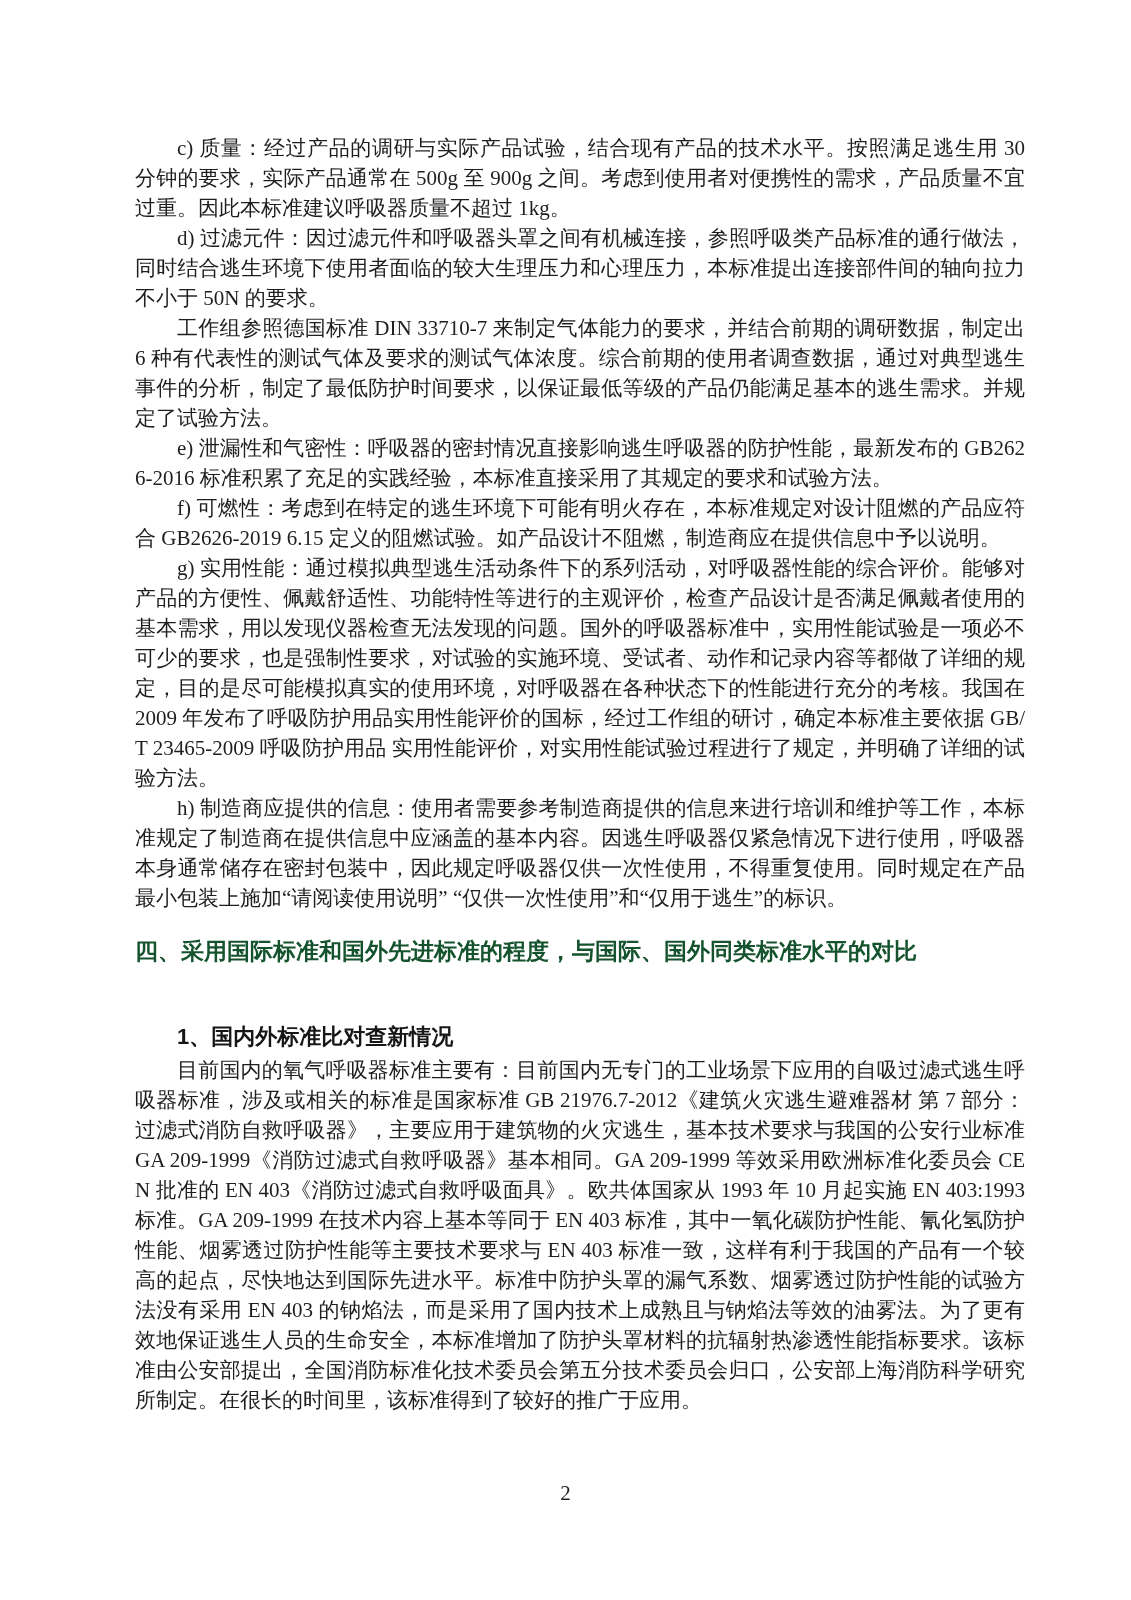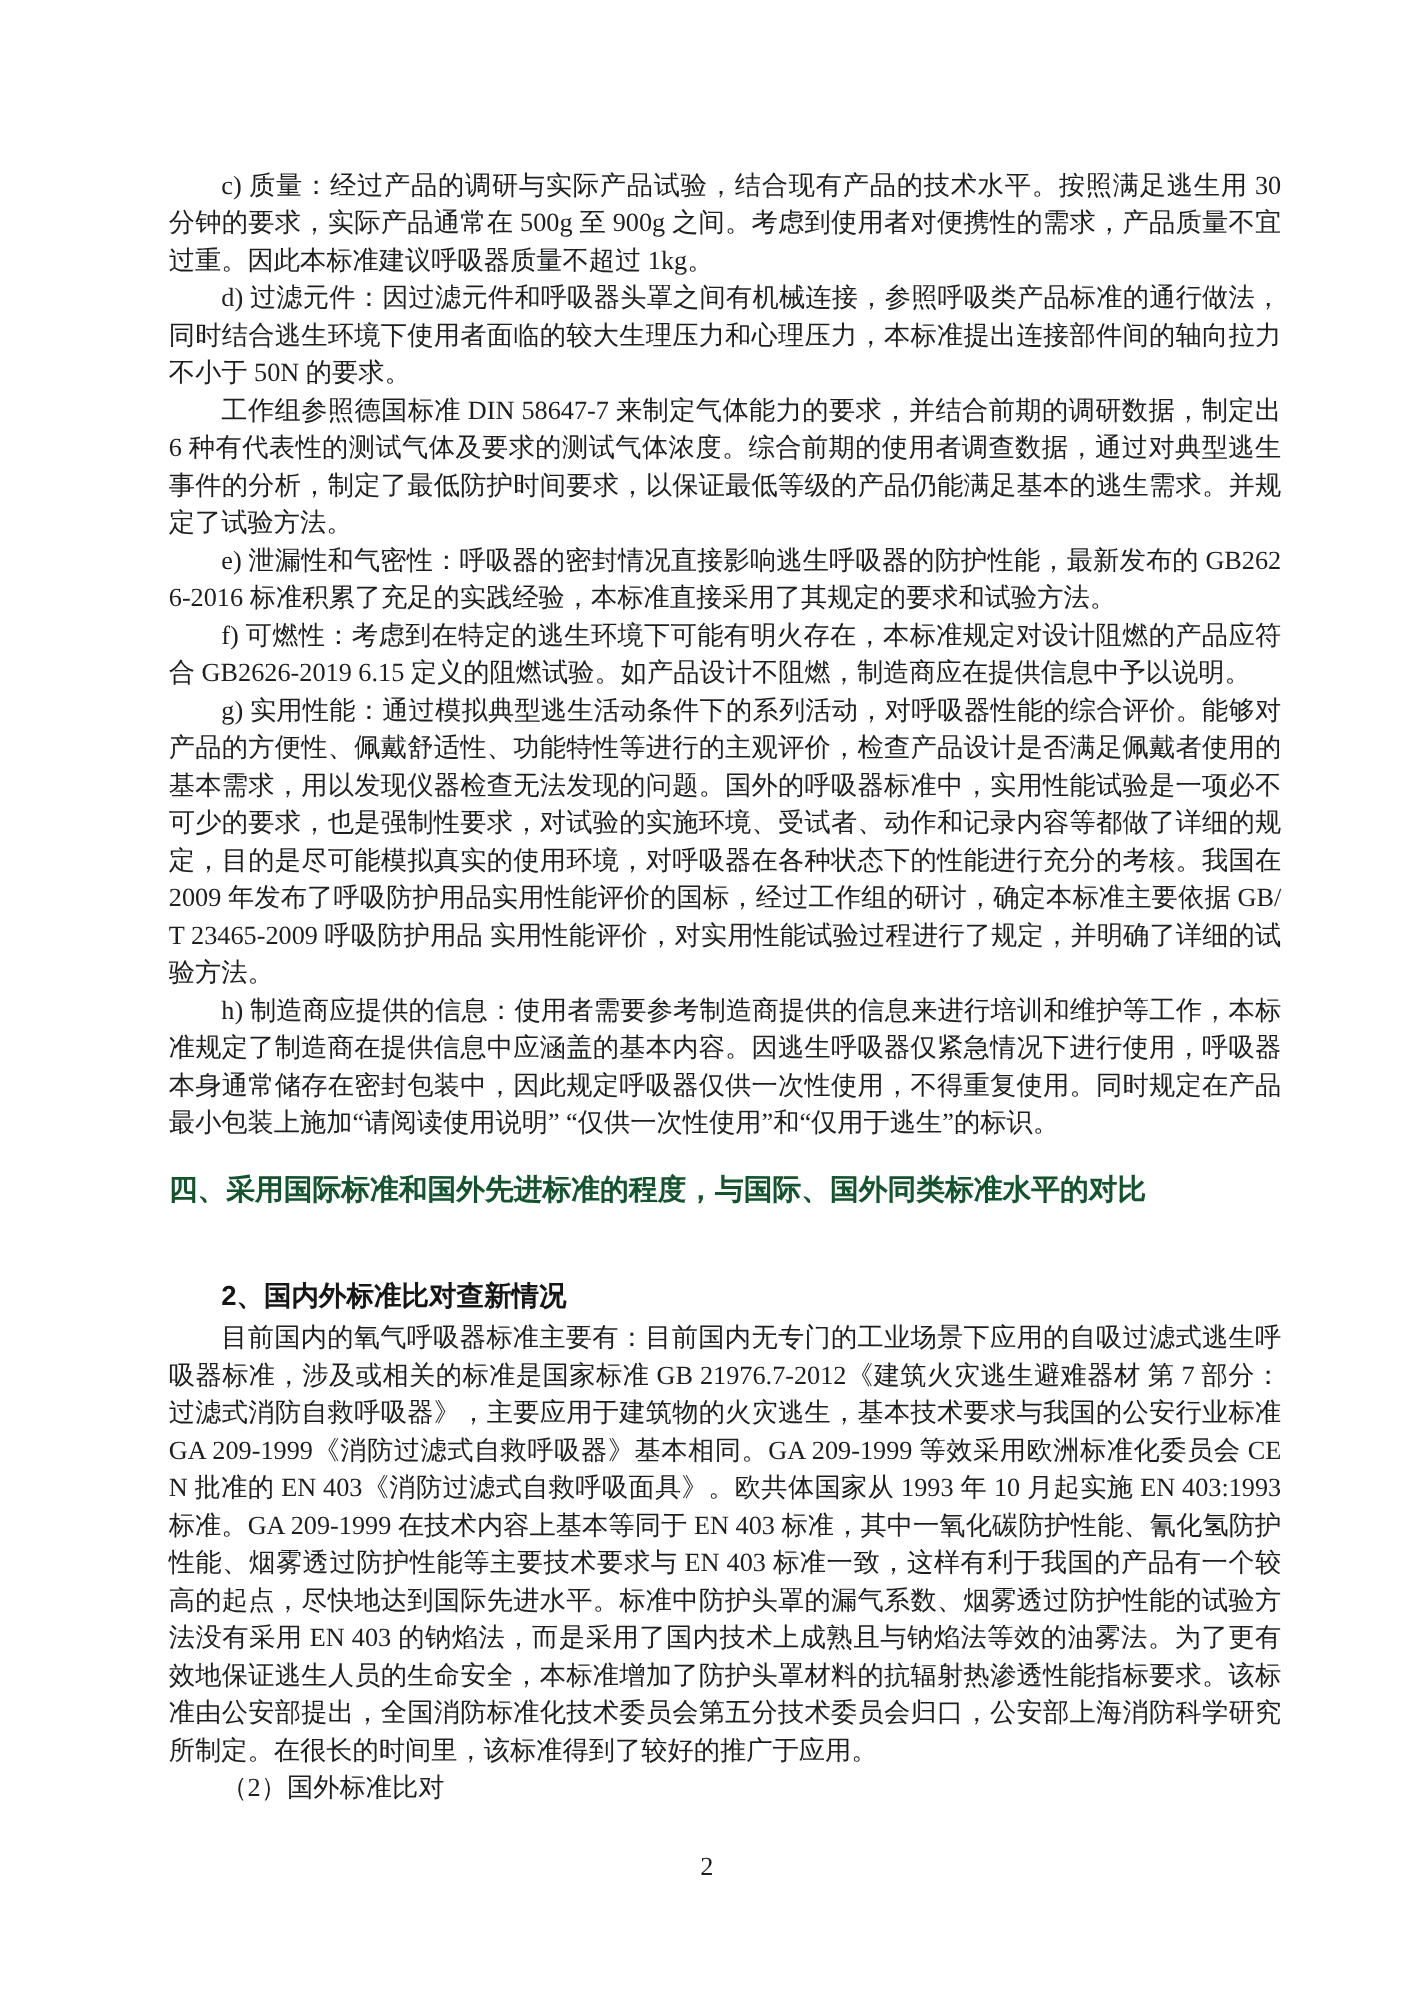--- a/index.html
+++ b/index.html
@@ -64,36 +64,35 @@
 </head>
 <body>
 
 <div class="page">
   <div class="content">
 
     <p class="body">c) 质量：经过产品的调研与实际产品试验，结合现有产品的技术水平。按照满足逃生用 30 分钟的要求，实际产品通常在 500g 至 900g 之间。考虑到使用者对便携性的需求，产品质量不宜过重。因此本标准建议呼吸器质量不超过 1kg。</p>
 
     <p class="body">d) 过滤元件：因过滤元件和呼吸器头罩之间有机械连接，参照呼吸类产品标准的通行做法，同时结合逃生环境下使用者面临的较大生理压力和心理压力，本标准提出连接部件间的轴向拉力不小于 50N 的要求。</p>
 
-    <p class="body">工作组参照德国标准 DIN 58647-7 来制定气体能力的要求，并结合前期的调研数据，制定出 6 种有代表性的测试气体及要求的测试气体浓度。综合前期的使用者调查数据，通过对典型逃生事件的分析，制定了最低防护时间要求，以保证最低等级的产品仍能满足基本的逃生需求。并规定了试验方法。</p>
+    <p class="body">工作组参照德国标准 DIN 33710-7 来制定气体能力的要求，并结合前期的调研数据，制定出 6 种有代表性的测试气体及要求的测试气体浓度。综合前期的使用者调查数据，通过对典型逃生事件的分析，制定了最低防护时间要求，以保证最低等级的产品仍能满足基本的逃生需求。并规定了试验方法。</p>
 
 
     <p class="body">e) 泄漏性和气密性：呼吸器的密封情况直接影响逃生呼吸器的防护性能，最新发布的 GB2626-2016 标准积累了充足的实践经验，本标准直接采用了其规定的要求和试验方法。</p>
 
     <p class="body">f) 可燃性：考虑到在特定的逃生环境下可能有明火存在，本标准规定对设计阻燃的产品应符合 GB2626-2019 6.15 定义的阻燃试验。如产品设计不阻燃，制造商应在提供信息中予以说明。</p>
 
     <p class="body">g) 实用性能：通过模拟典型逃生活动条件下的系列活动，对呼吸器性能的综合评价。能够对产品的方便性、佩戴舒适性、功能特性等进行的主观评价，检查产品设计是否满足佩戴者使用的基本需求，用以发现仪器检查无法发现的问题。国外的呼吸器标准中，实用性能试验是一项必不可少的要求，也是强制性要求，对试验的实施环境、受试者、动作和记录内容等都做了详细的规定，目的是尽可能模拟真实的使用环境，对呼吸器在各种状态下的性能进行充分的考核。我国在 2009 年发布了呼吸防护用品实用性能评价的国标，经过工作组的研讨，确定本标准主要依据 GB/T 23465-2009 呼吸防护用品 实用性能评价，对实用性能试验过程进行了规定，并明确了详细的试验方法。</p>
 
     <p class="body">h) 制造商应提供的信息：使用者需要参考制造商提供的信息来进行培训和维护等工作，本标准规定了制造商在提供信息中应涵盖的基本内容。因逃生呼吸器仅紧急情况下进行使用，呼吸器本身通常储存在密封包装中，因此规定呼吸器仅供一次性使用，不得重复使用。同时规定在产品最小包装上施加“请阅读使用说明” “仅供一次性使用”和“仅用于逃生”的标识。</p>
 
     <h2 class="sec-heading">四、采用国际标准和国外先进标准的程度，与国际、国外同类标准水平的对比</h2>
 
-    <h3 class="sub-heading">2、国内外标准比对查新情况</h3>
+    <h3 class="sub-heading">1、国内外标准比对查新情况</h3>
 
 
     <p class="body">目前国内的氧气呼吸器标准主要有：目前国内无专门的工业场景下应用的自吸过滤式逃生呼吸器标准，涉及或相关的标准是国家标准 GB 21976.7-2012《建筑火灾逃生避难器材 第 7 部分：过滤式消防自救呼吸器》，主要应用于建筑物的火灾逃生，基本技术要求与我国的公安行业标准 GA 209-1999《消防过滤式自救呼吸器》基本相同。GA 209-1999 等效采用欧洲标准化委员会 CEN 批准的 EN 403《消防过滤式自救呼吸面具》。欧共体国家从 1993 年 10 月起实施 EN 403:1993 标准。GA 209-1999 在技术内容上基本等同于 EN 403 标准，其中一氧化碳防护性能、氰化氢防护性能、烟雾透过防护性能等主要技术要求与 EN 403 标准一致，这样有利于我国的产品有一个较高的起点，尽快地达到国际先进水平。标准中防护头罩的漏气系数、烟雾透过防护性能的试验方法没有采用 EN 403 的钠焰法，而是采用了国内技术上成熟且与钠焰法等效的油雾法。为了更有效地保证逃生人员的生命安全，本标准增加了防护头罩材料的抗辐射热渗透性能指标要求。该标准由公安部提出，全国消防标准化技术委员会第五分技术委员会归口，公安部上海消防科学研究所制定。在很长的时间里，该标准得到了较好的推广于应用。</p>
 
-    <p class="body item-line2">（2）国外标准比对</p>
 
   </div>
 
   <div class="pagenum">2</div>
 </div>
 
 </body></html>

